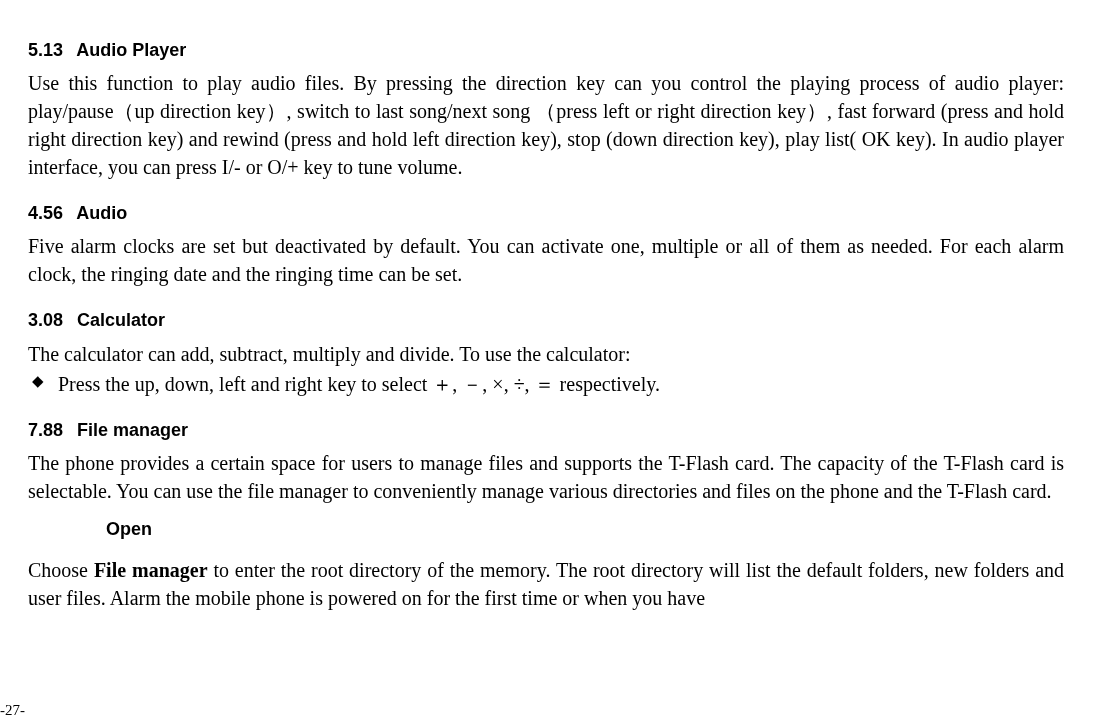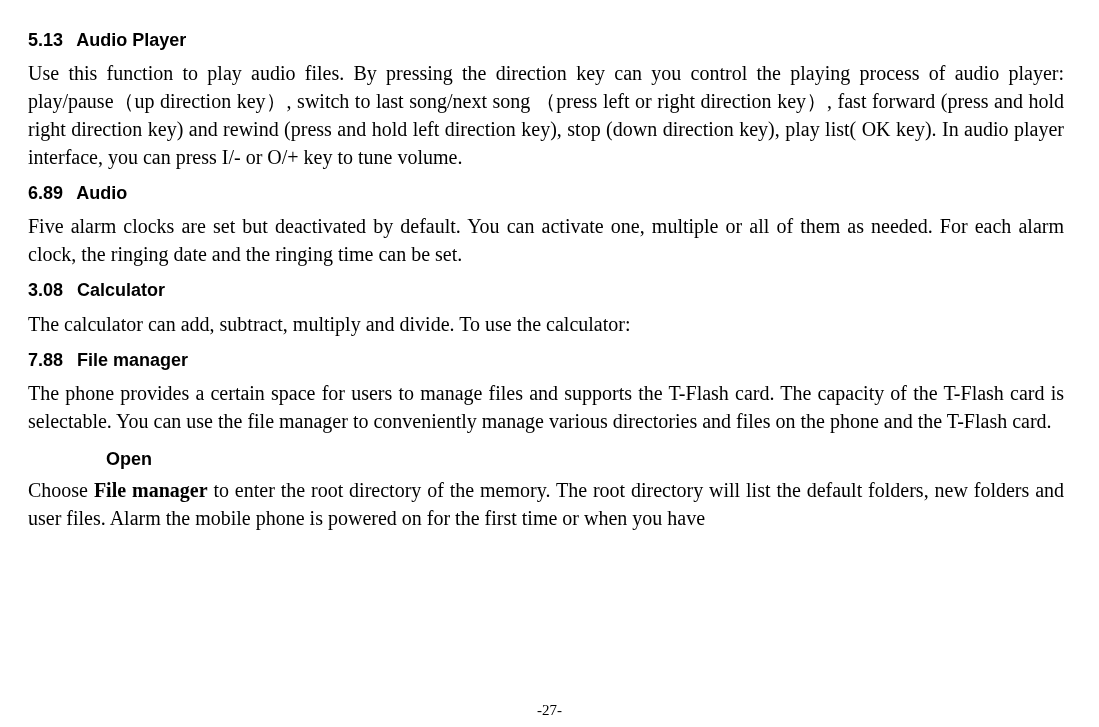--- a/index.html
+++ b/index.html
@@ -11,34 +11,34 @@
       width: 1099px;
       height: 727px;
       box-sizing: border-box;
       color: #000;
       position: relative;
     }
     .heading {
       font-family: Arial, Helvetica, sans-serif;
       font-weight: bold;
       font-size: 18px;
-      margin-top: 10px;
+      margin-top: 20px;
       margin-bottom: 6px;
     }
     .heading .num {
       display: inline-block;
       min-width: 44px;
     }
     .sub-heading {
       font-family: Arial, Helvetica, sans-serif;
       font-weight: bold;
       font-size: 18px;
       margin-left: 78px;
       margin-top: 12px;
-      margin-bottom: 4px;
+      margin-bottom: 14px;
     }
     p {
       margin: 4px 7px 8px 0;
       text-align: justify;
     }
     ul.diamond {
       list-style: none;
       padding: 0;
       margin: 2px 0 8px 0;
     }
@@ -53,46 +53,47 @@
       position: absolute;
       left: 4px;
       top: 1px;
       font-size: 15px;
     }
     .page-num {
       position: absolute;
       bottom: 6px;
       width: 100%;
       left: 0;
-      text-align: center;
+      text-align: left;
       font-size: 15px;
       font-family: "Times New Roman", serif;
     }
   </style>
 </head>
 <body>
 
 <div class="heading">
   <span class="num">5.13</span>
   <span>Audio Player</span>
 </div>
 <p>Use this function to play audio files. By pressing the direction key can you control the playing process of audio player: play/pause（up direction key）, switch to last song/next song （press left or right direction key）, fast forward (press and hold right direction key) and rewind (press and hold left direction key), stop (down direction key), play list( OK key). In audio player interface, you can press I/- or O/+ key to tune volume.</p>
 
 <div class="heading">
-  <span class="num">6.89</span>
+  <span class="num">4.56</span>
   <span>Audio</span>
 </div>
 <p>Five alarm clocks are set but deactivated by default. You can activate one, multiple or all of them as needed. For each alarm clock, the ringing date and the ringing time can be set.</p>
 
 <div class="heading">
   <span class="num">3.08</span>
   <span>Calculator</span>
 </div>
 <p style="margin-bottom:2px;">The calculator can add, subtract, multiply and divide. To use the calculator:</p>
 <ul class="diamond">
+  <li>Press the up, down, left and right key to select ＋, －, ×, ÷, ＝ respectively.</li>
 </ul>
 
 <div class="heading">
   <span class="num">7.88</span>
   <span>File manager</span>
 </div>
 <p>The phone provides a certain space for users to manage files and supports the T-Flash card. The capacity of the T-Flash card is selectable. You can use the file manager to conveniently manage various directories and files on the phone and the T-Flash card.</p>
 
 <div class="sub-heading">Open</div>
 <p>

